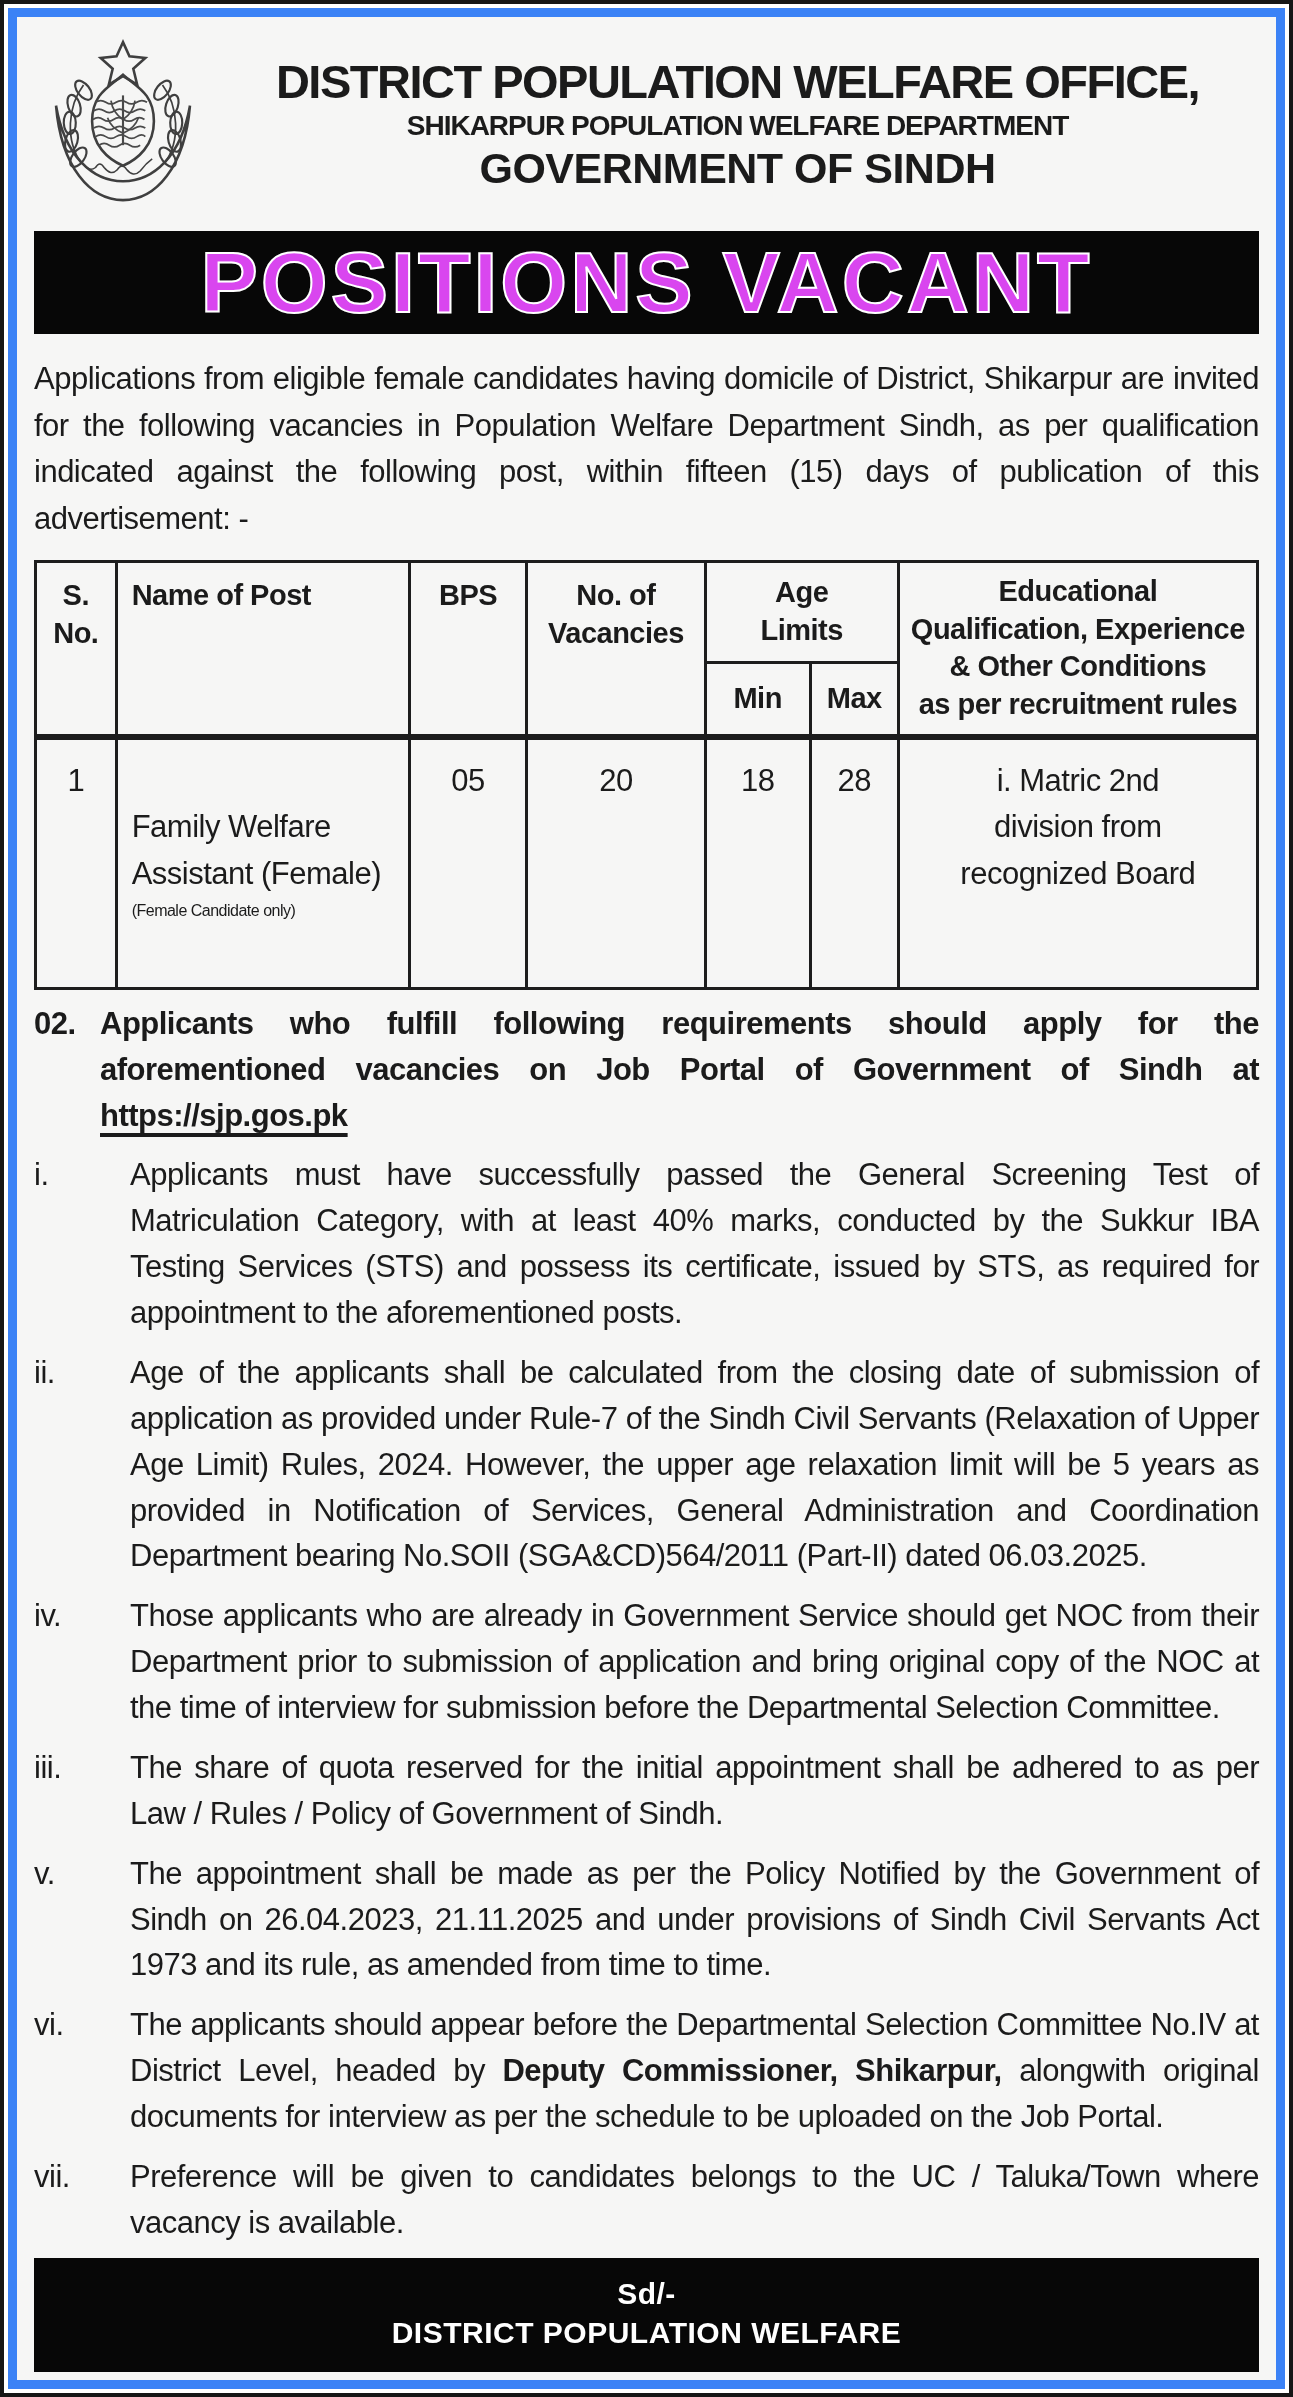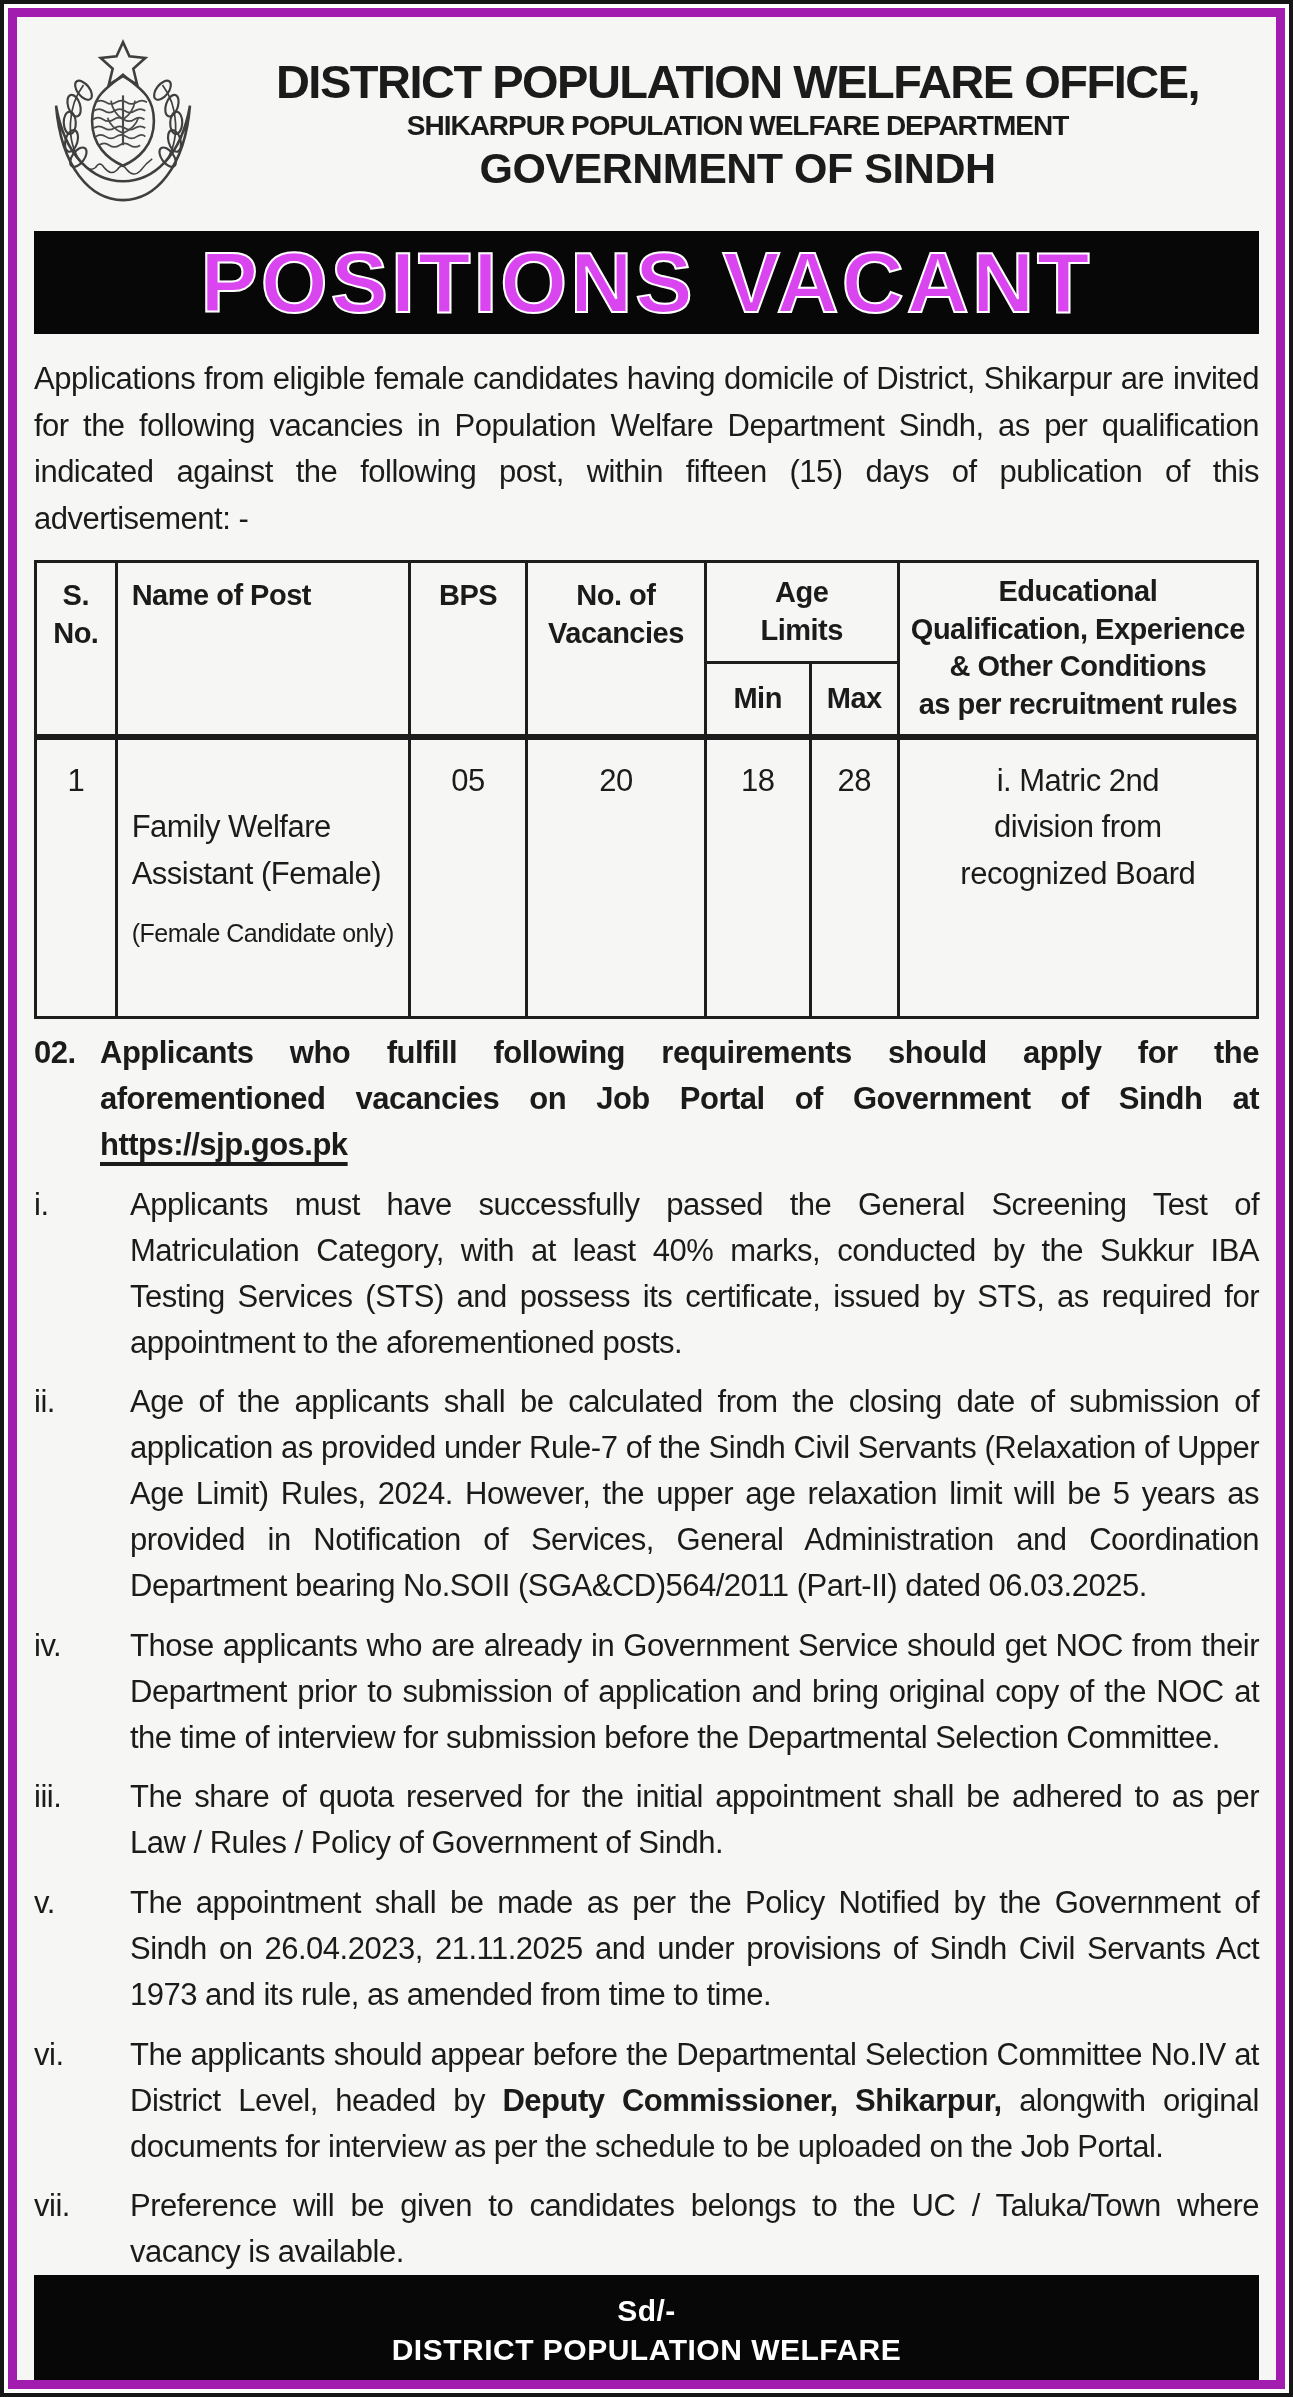--- a/index.html
+++ b/index.html
@@ -10,21 +10,21 @@
     color: #1b1b1b;
   }
   .ad-outer {
     width: 1293px; height: 2397px;
     border: 4px solid #161616;
     padding: 4px;
     background: #ffffff;
   }
   .ad-frame {
     width: 100%; height: 100%;
-    border: 9px solid #a21caf;
+    border: 9px solid #3b82f6;
     background: #f6f6f5;
     padding: 0 17px 8px 17px;
     display: flex;
     flex-direction: column;
     overflow: hidden;
   }
   
   .header { display: flex; align-items: center; gap: 8px; padding: 20px 2px 10px 2px; flex-shrink: 0; }
   .emblem { width: 174px; height: 176px; flex-shrink: 0; }
   .titles { flex: 1; text-align: center; }
@@ -60,21 +60,21 @@
   th.post-h { text-align: left; padding-left: 14px; vertical-align: top; padding-top: 14px; }
   th.sno-h  { vertical-align: top; padding-top: 14px; text-align: center; }
   th.bps-h, th.vac-h { vertical-align: top; padding-top: 14px; }
   tr.h2 th { height: 74px; }
   td {
     font-size: 31px; letter-spacing: -0.5px; text-align: center;
     vertical-align: top; padding: 18px 6px 14px 6px;
     white-space: pre-line; line-height: 1.5; height: 196px;
   }
   td.post-c { text-align: left; padding-left: 14px; }
-  .post-note { display: block; font-size: 25px; margin-top: 18px; letter-spacing: -0.5px; }
+  .post-note { display: block; font-size: 16px; margin-top: 2px; letter-spacing: -0.5px; }
   
   .para { display: flex; margin-top: 14px; flex-shrink: 0; }
   .para .num  { flex-shrink: 0; font-size: 31px; line-height: 1.48; letter-spacing: -0.5px; }
   .para .body { flex: 1; font-size: 31px; line-height: 1.48; letter-spacing: -0.5px; text-align: justify; }
   .para02 .num  { width: 66px; font-weight: bold; }
   .para02 .body { font-weight: bold; }
   .para-item .num { width: 96px; }
   .url {
     text-decoration: underline;
     text-decoration-thickness: 4px;

